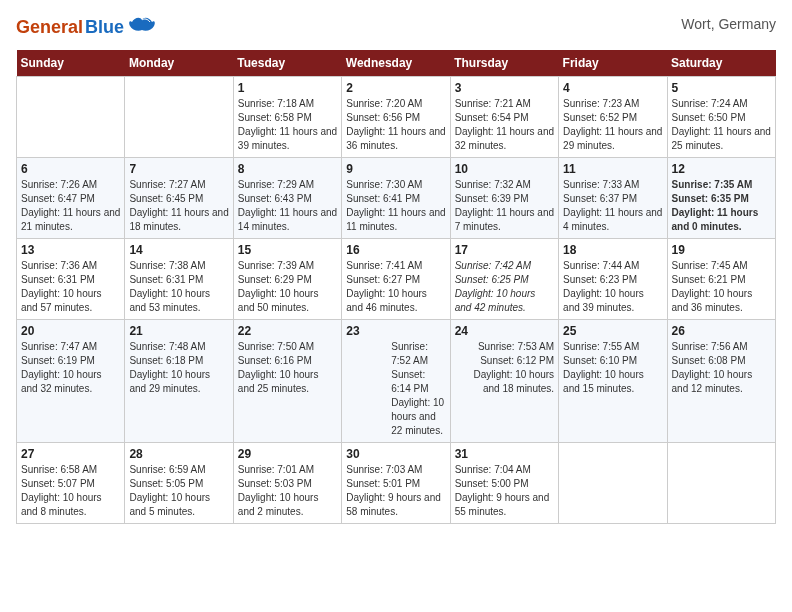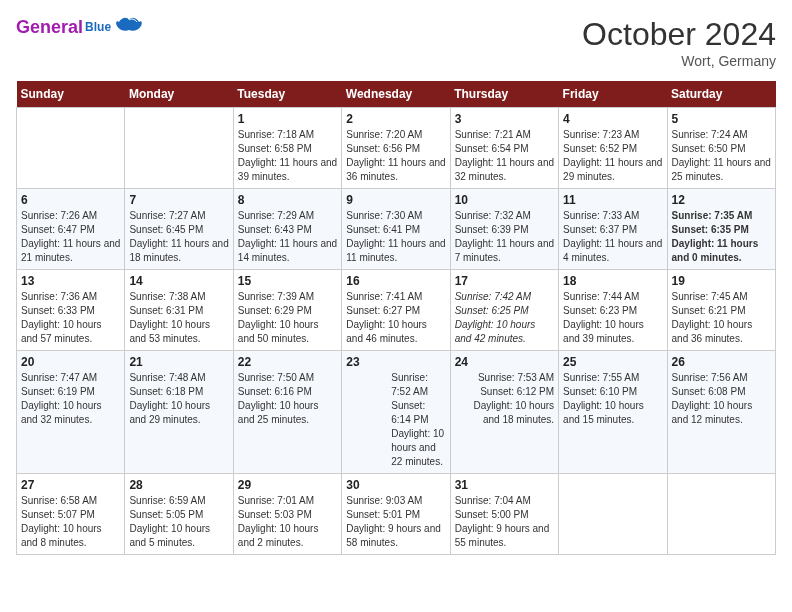--- a/index.html
+++ b/index.html
@@ -76,30 +76,29 @@
     td.empty-cell {
       background-color: #f0f0f0;
     }
   </style>
 </head>
 <body>
 
 <div class="header">
   <div class="logo">
     <div style="display:flex;align-items:center;gap:2px;">
-      <span style="font-size:18px;font-weight:bold;color:#a21caf;">General</span>
-      <span style="font-size:12px;font-weight:bold;color:#1a6bbf;">Blue</span>
+      <span style="font-size:18px;font-weight:bold;color:#c2410c;">General</span>
+      <span style="font-size:18px;font-weight:bold;color:#1a6bbf;">Blue</span>
       <svg width="28" height="22" viewBox="0 0 28 22" style="margin-left:2px;">
         <path d="M14 4 C16 0, 22 2, 24 6 C26 4, 28 6, 26 10 C24 14, 18 16, 14 14 C10 16, 4 14, 2 10 C0 6, 2 4, 4 6 C6 2, 12 0, 14 4Z" fill="#1a6bbf"></path>
         <path d="M14 4 C16 2, 20 3, 22 6" fill="none" stroke="#fff" stroke-width="1"></path>
       </svg>
     </div>
   </div>
   <div class="title-section">
-    <div class="month-title">October 2024</div>
     <div class="location">Wort, Germany</div>
   </div>
 </div>
 
 <table>
   <thead>
     <tr>
     <th>Sunday</th>
         <th>Monday</th>
         <th>Tuesday</th>
@@ -185,21 +184,21 @@
           <div class="day-number">12</div>
           <div class="day-info" style="white-space: pre-line; font-weight: bold;">Sunrise: 7:35 AM
 Sunset: 6:35 PM
 Daylight: 11 hours and 0 minutes.</div>
         </td>
       </tr>
       <tr>
         <td>
           <div class="day-number">13</div>
           <div class="day-info" style="white-space: pre-line;">Sunrise: 7:36 AM
-Sunset: 6:33 PM
+Sunset: 6:31 PM
 Daylight: 10 hours and 57 minutes.</div>
         </td>
         <td>
           <div class="day-number">14</div>
           <div class="day-info" style="white-space: pre-line;">Sunrise: 7:38 AM
 Sunset: 6:31 PM
 Daylight: 10 hours and 53 minutes.</div>
         </td>
         <td>
           <div class="day-number">15</div>
@@ -290,21 +289,21 @@
 Daylight: 10 hours and 5 minutes.</div>
         </td>
         <td>
           <div class="day-number">29</div>
           <div class="day-info" style="white-space: pre-line;">Sunrise: 7:01 AM
 Sunset: 5:03 PM
 Daylight: 10 hours and 2 minutes.</div>
         </td>
         <td>
           <div class="day-number">30</div>
-          <div class="day-info" style="white-space: pre-line;">Sunrise: 9:03 AM
+          <div class="day-info" style="white-space: pre-line;">Sunrise: 7:03 AM
 Sunset: 5:01 PM
 Daylight: 9 hours and 58 minutes.</div>
         </td>
         <td>
           <div class="day-number">31</div>
           <div class="day-info" style="white-space: pre-line;">Sunrise: 7:04 AM
 Sunset: 5:00 PM
 Daylight: 9 hours and 55 minutes.</div>
         </td>
         <td class="empty-cell"></td>

